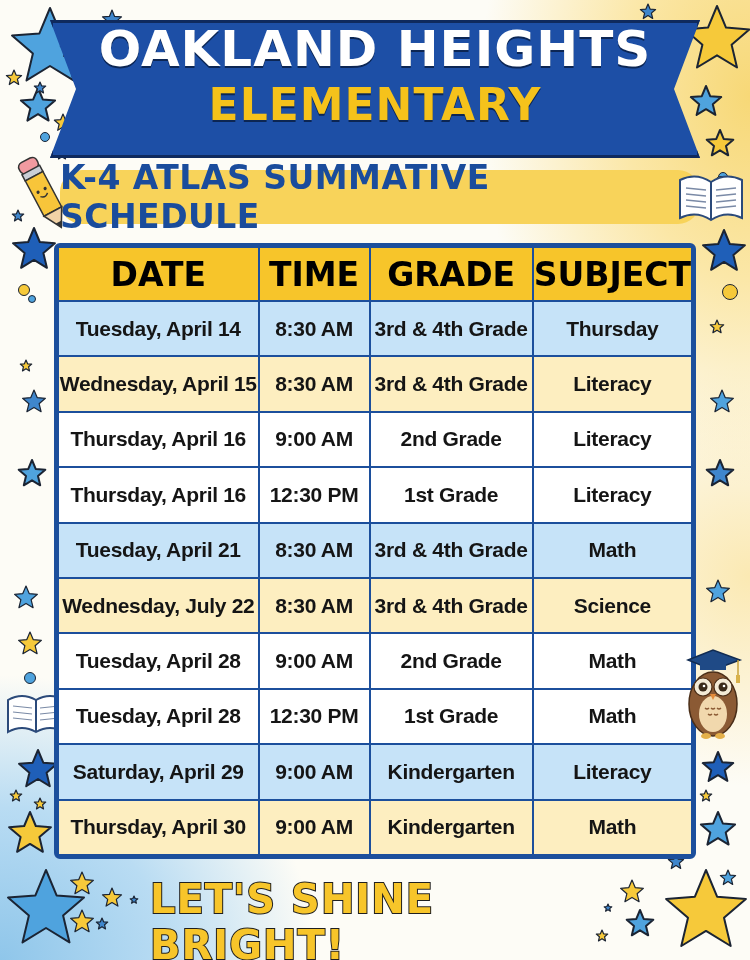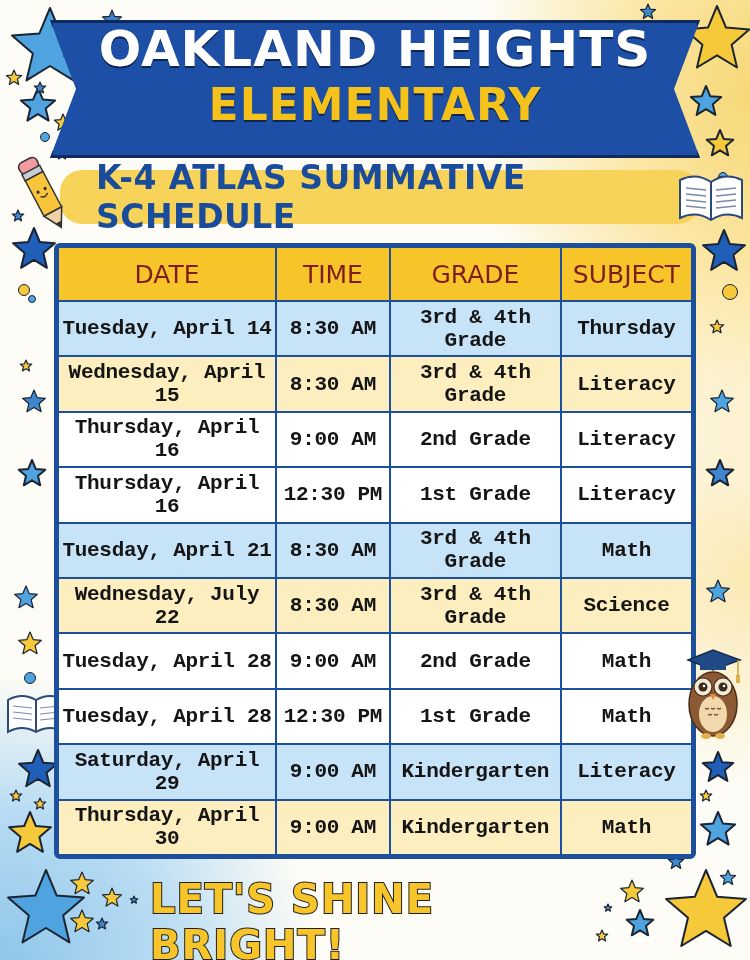--- a/index.html
+++ b/index.html
@@ -38,38 +38,38 @@
   }
 
   
   .subtitle-bar {
     position: absolute; left: 60px; top: 170px; width: 640px; height: 54px;
     background: #f8d35a; border-radius: 22px;
     display: flex; align-items: center; justify-content: center;
   }
   .subtitle {
     font-family: "DejaVu Sans", sans-serif; font-weight: bold;
-    color: #1a4c9c; font-size: 33px; letter-spacing: 0.5px; margin-left: 36px;
+    color: #1a4c9c; font-size: 33px; letter-spacing: 0.5px;
   }
 
   
   .schedule {
     position: absolute; left: 54px; top: 243px; width: 642px;
     border: 3px solid #1c4f9c; border-radius: 6px; overflow: hidden;
     background: #1c4f9c;
   }
   table { border-collapse: collapse; width: 100%; }
   th, td { border: 2px solid #1c4f9c; text-align: center; vertical-align: middle; }
   th {
-    background: #f7c52a; color: #7f1d1d; height: 54px;
-    font-family: "DejaVu Sans", sans-serif; font-weight: normal; font-size: 25px;
+    background: #f7c52a; color: #000000; height: 54px;
+    font-family: "DejaVu Sans", sans-serif; font-weight: bold; font-size: 33px;
   }
   td {
     height: 55.4px; font-weight: bold; font-size: 21px; color: #151515;
-    font-family: Liberation Mono, monospace; letter-spacing: -0.3px;
+    font-family: Liberation Sans, sans-serif; letter-spacing: -0.3px;
   }
   col.c-date { width: 222px; } col.c-time { width: 116px; }
   col.c-grade { width: 172px; } col.c-subject { width: 132px; }
   tr.blue td { background: #c6e3f8; }
   tr.cream td { background: #fdeec0; }
   tr.gold td { background: #ffffff; }
 
   
   .footer {
     position: absolute; left: 150px; top: 876px; width: 450px; height: 70px;

